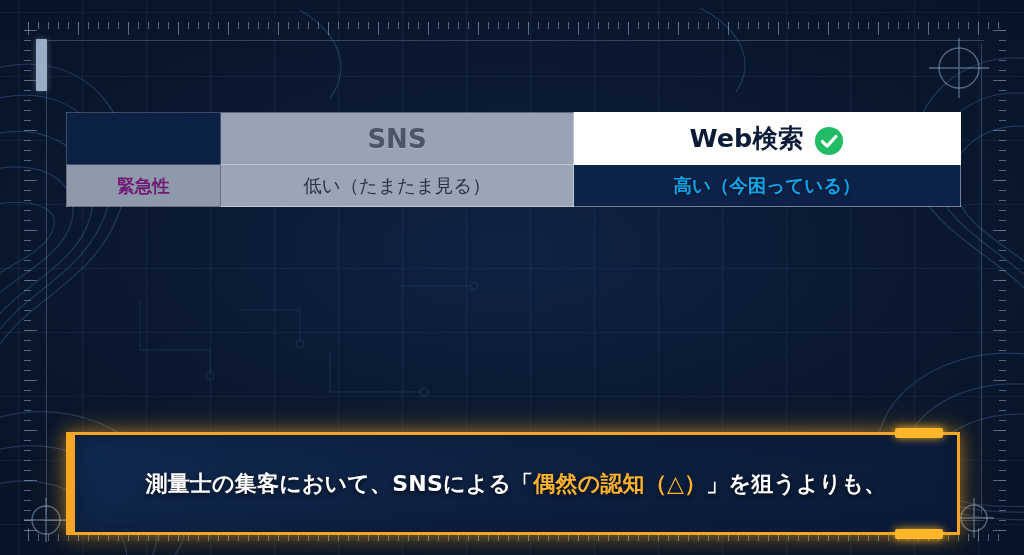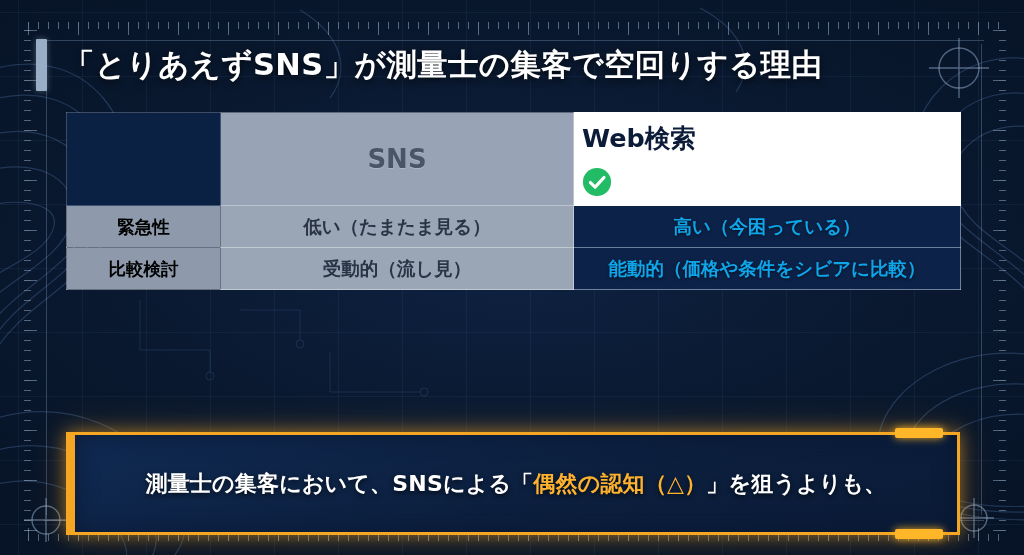--- a/index.html
+++ b/index.html
@@ -111,35 +111,35 @@
     background:#98a4b5; color:#4a5565;
     font-size:26px; font-weight:bold; height:76px;
     border:1px solid rgba(255,255,255,.35);
     text-shadow:0 1px 0 rgba(255,255,255,.2);
   }
   .hdr-web {
     background:#ffffff; color:#0c1c38;
     font-size:25.5px; font-weight:bold; height:76px;
     border:1px solid #ffffff;
   }
-  .hdr-web-inner { display:flex; align-items:flex-start; justify-content:center; gap:11px;flex-direction:column; }
+  .hdr-web-inner { display:flex; align-items:flex-end; justify-content:center; gap:11px; }
   .check-badge {
     width:30px; height:30px; flex:none;
     display:flex; align-items:center; justify-content:center;
   }
 
   .cell-label {
-    background:#8e9aab; color:#000000;
+    background:#8e9aab; color:#701a75;
     font-size:17.5px; font-weight:600; height:72px;
     border:1px solid rgba(255,255,255,.38);
     position:relative;
   }
   .cell-sns {
     background:#9aa6b6; color:#2a3445;
-    font-size:18.5px; font-weight:700; height:72px;
+    font-size:18.5px; font-weight:400; height:72px;
     border:1px solid rgba(255,255,255,.38);
   }
   .cell-web {
     background:#0d2248; color:#0ea5e9;
     font-size:18.5px; font-weight:bold; height:72px;
     border:1px solid rgba(190,208,230,.55);
     text-shadow:0 1px 3px rgba(0,0,0,.55);
   }
 
   
@@ -222,21 +222,20 @@
     <div class="ruler ruler-left"></div>
     <div class="ruler ruler-right"></div>
     <div class="frame-line fl-top"></div>
     <div class="frame-line fl-bottom"></div>
     <div class="frame-line fl-left"></div>
     <div class="frame-line fl-right"></div>
   </div>
 
   <div id="title-row">
     <div id="title-accent"></div>
-    <div id="title-text">「とりあえずSNS」が測量士の集客で空回りする理由</div>
   </div>
 
   <table id="compare-table">
     <colgroup>
       <col class="c-label">
         <col class="c-sns">
         <col class="c-web">
     </colgroup>
     <thead>
       <tr>
@@ -254,25 +253,20 @@
           </div>
         </th>
       </tr>
     </thead>
     <tbody>
       <tr>
         <td class="cell-label">緊急性</td>
         <td class="cell-sns">低い（たまたま見る）</td>
         <td class="cell-web">高い（今困っている）</td>
       </tr>
-      <tr>
-        <td class="cell-label">比較検討</td>
-        <td class="cell-sns">受動的（流し見）</td>
-        <td class="cell-web">能動的（価格や条件をシビアに比較）</td>
-      </tr>
     </tbody>
   </table>
 
   <div id="callout">
     <span class="corner-accent ca-tr"></span>
     <span class="corner-accent ca-br"></span>
 
     <div class="callout-line">
       <span>測量士の集客において、SNSによる「</span><span class="hl">偶然の認知（△）</span><span>」を狙うよりも、</span>
     </div>

